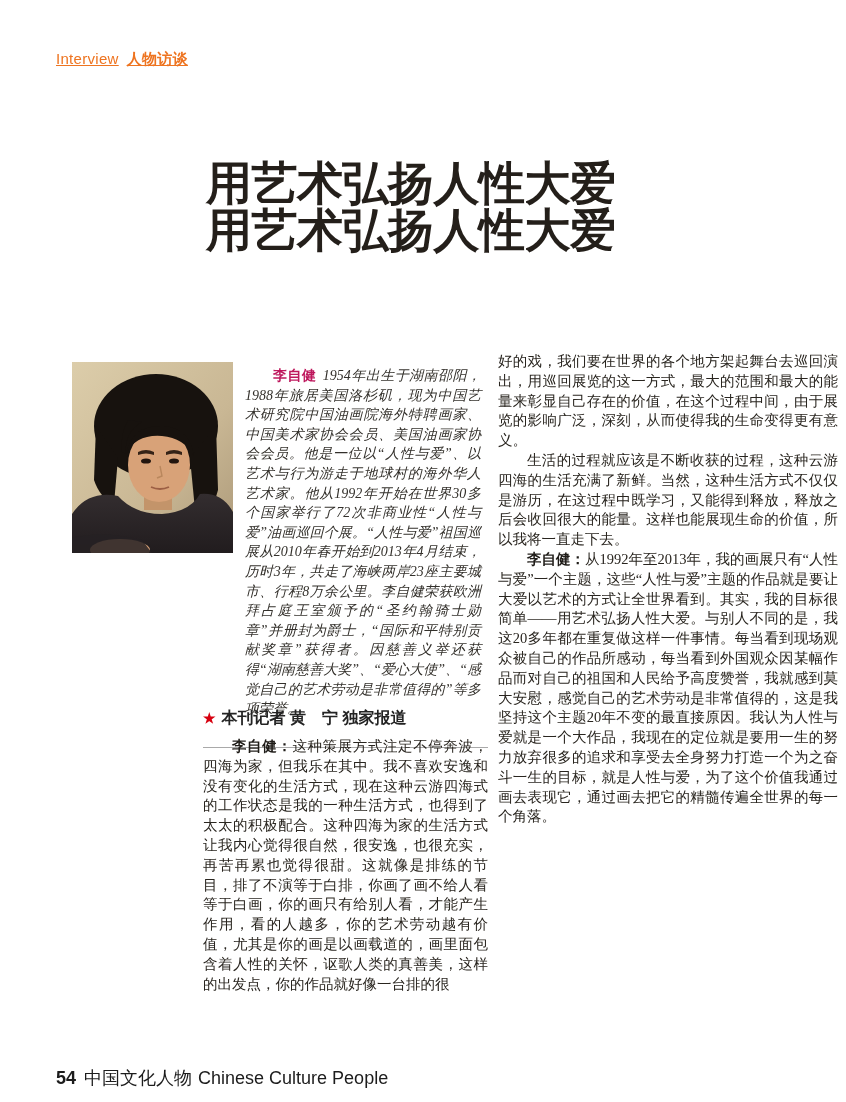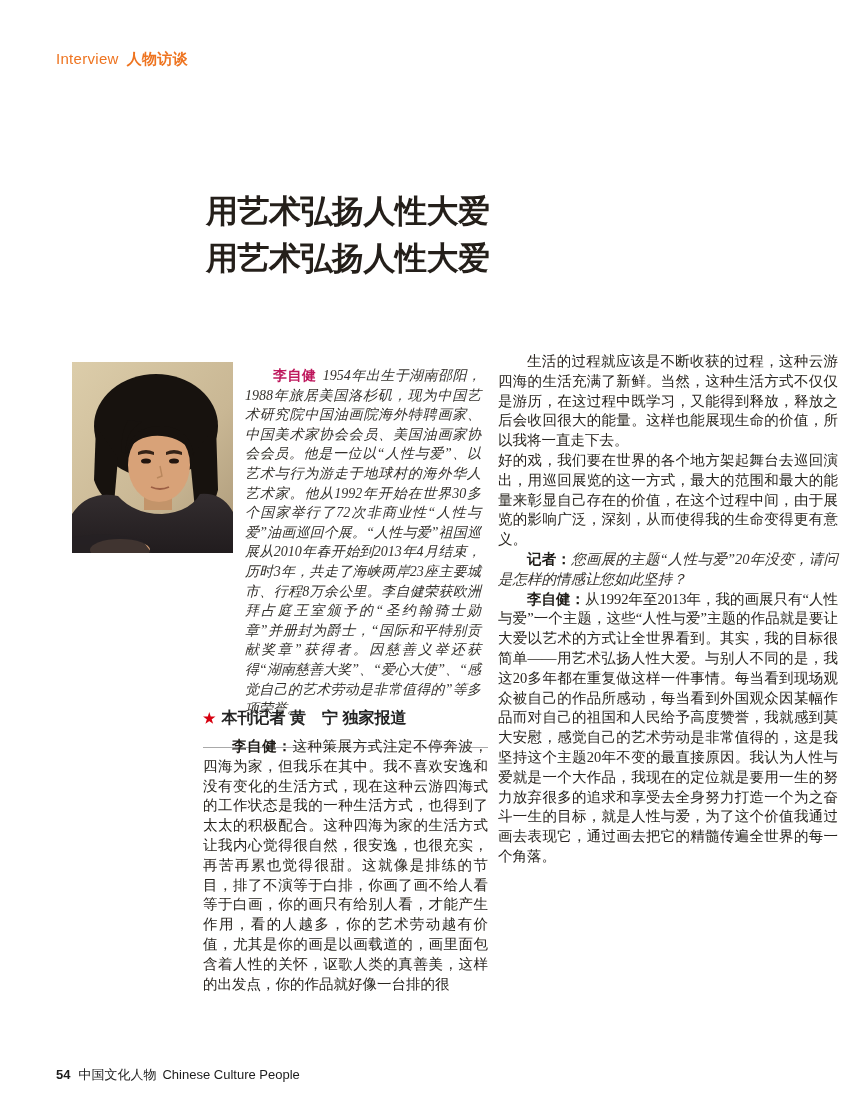--- a/index.html
+++ b/index.html
@@ -4,29 +4,29 @@
 <style>
   html,body{margin:0;padding:0;}
   body{
     width:846px;height:1102px;position:relative;background:#ffffff;
     font-family:"Liberation Serif", serif;color:#282420;overflow:hidden;
   }
   
   .section-header{
     position:absolute;left:56px;top:50px;
     font-family:"Liberation Sans", sans-serif;
-    font-size:15px;color:#ee7420;letter-spacing:0.3px;
+    font-size:15px;color:#ee7420;letter-spacing:0.3px;text-decoration:underline;
   }
   .section-header .zh{margin-left:8px;font-weight:bold;}
   
   .main-title{
     position:absolute;left:206px;top:160px;
     font-family:"Liberation Serif", serif;
-    font-size:32px;line-height:47px;font-weight:600;
-    color:#241f1a;letter-spacing:-0.5px;margin-top:28px;
+    font-size:46px;line-height:47px;font-weight:600;
+    color:#241f1a;letter-spacing:-0.5px;
   }
   
   .portrait{
     position:absolute;left:72px;top:362px;width:161px;height:191px;
     overflow:hidden;background:#cdbb99;
   }
   .portrait svg{display:block;}
   
   .bio{
     position:absolute;left:245px;top:352px;width:236px;
@@ -57,21 +57,21 @@
   .para.continuation{text-indent:0;}
   .para.question{font-style:italic;color:#34302a;}
   .spk{
     font-style:normal;font-weight:bold;
     font-family:"Liberation Sans", sans-serif;color:#1f1c18;
   }
   
   .footer{
     position:absolute;left:56px;top:1066px;
     font-family:"Liberation Sans", sans-serif;
-    font-size:13px;color:#1c1c1c;
+    font-size:18px;color:#1c1c1c;
   }
   .footer .pageno{font-weight:bold;margin-right:8px;}
   .footer .mag-en{margin-left:6px;}
 </style>
 </head>
 <body>
 
 <div class="section-header">
   <span class="en">Interview</span><span class="zh">人物访谈</span>
 </div>
@@ -126,21 +126,20 @@
 <p class="bio"><span class="bio-name">李自健</span><span>1954年出生于湖南邵阳，1988年旅居美国洛杉矶，现为中国艺术研究院中国油画院海外特聘画家、中国美术家协会会员、美国油画家协会会员。他是一位以“人性与爱”、以艺术与行为游走于地球村的海外华人艺术家。他从1992年开始在世界30多个国家举行了72次非商业性“人性与爱”油画巡回个展。“人性与爱”祖国巡展从2010年春开始到2013年4月结束，历时3年，共走了海峡两岸23座主要城市、行程8万余公里。李自健荣获欧洲拜占庭王室颁予的“圣约翰骑士勋章”并册封为爵士，“国际和平特别贡献奖章”获得者。因慈善义举还获得“湖南慈善大奖”、“爱心大使”、“感觉自己的艺术劳动是非常值得的”等多项荣誉。</span></p>
 
 <div class="byline">
   <span class="star">★</span><span>本刊记者 黄　宁 独家报道</span>
 </div>
 
 <div class="col col-left">
     <p class="para answer"><span class="spk">李自健：</span>这种策展方式注定不停奔波，四海为家，但我乐在其中。我不喜欢安逸和没有变化的生活方式，现在这种云游四海式的工作状态是我的一种生活方式，也得到了太太的积极配合。这种四海为家的生活方式让我内心觉得很自然，很安逸，也很充实，再苦再累也觉得很甜。这就像是排练的节目，排了不演等于白排，你画了画不给人看等于白画，你的画只有给别人看，才能产生作用，看的人越多，你的艺术劳动越有价值，尤其是你的画是以画载道的，画里面包含着人性的关怀，讴歌人类的真善美，这样的出发点，你的作品就好像一台排的很</p>
   </div>
 <div class="col col-right">
+    <p class="para continuation">好的戏，我们要在世界的各个地方架起舞台去巡回演出，用巡回展览的这一方式，最大的范围和最大的能量来彰显自己存在的价值，在这个过程中间，由于展览的影响广泛，深刻，从而使得我的生命变得更有意义。</p>
     <p class="para answer">生活的过程就应该是不断收获的过程，这种云游四海的生活充满了新鲜。当然，这种生活方式不仅仅是游历，在这过程中既学习，又能得到释放，释放之后会收回很大的能量。这样也能展现生命的价值，所以我将一直走下去。</p>
-    <p class="para continuation">好的戏，我们要在世界的各个地方架起舞台去巡回演出，用巡回展览的这一方式，最大的范围和最大的能量来彰显自己存在的价值，在这个过程中间，由于展览的影响广泛，深刻，从而使得我的生命变得更有意义。</p>
-    <p class="para question"><span class="spk">记者：</span>您画展的主题“人性与爱”20年没变，请问是怎样的情感让您如此坚持？</p>
     <p class="para answer"><span class="spk">李自健：</span>从1992年至2013年，我的画展只有“人性与爱”一个主题，这些“人性与爱”主题的作品就是要让大爱以艺术的方式让全世界看到。其实，我的目标很简单——用艺术弘扬人性大爱。与别人不同的是，我这20多年都在重复做这样一件事情。每当看到现场观众被自己的作品所感动，每当看到外国观众因某幅作品而对自己的祖国和人民给予高度赞誉，我就感到莫大安慰，感觉自己的艺术劳动是非常值得的，这是我坚持这个主题20年不变的最直接原因。我认为人性与爱就是一个大作品，我现在的定位就是要用一生的努力放弃很多的追求和享受去全身努力打造一个为之奋斗一生的目标，就是人性与爱，为了这个价值我通过画去表现它，通过画去把它的精髓传遍全世界的每一个角落。</p>
   </div>
 
 <div class="footer">
   <span class="pageno">54</span><span class="mag-zh">中国文化人物</span><span class="mag-en">Chinese Culture People</span>
 </div>
 
 </body></html>

